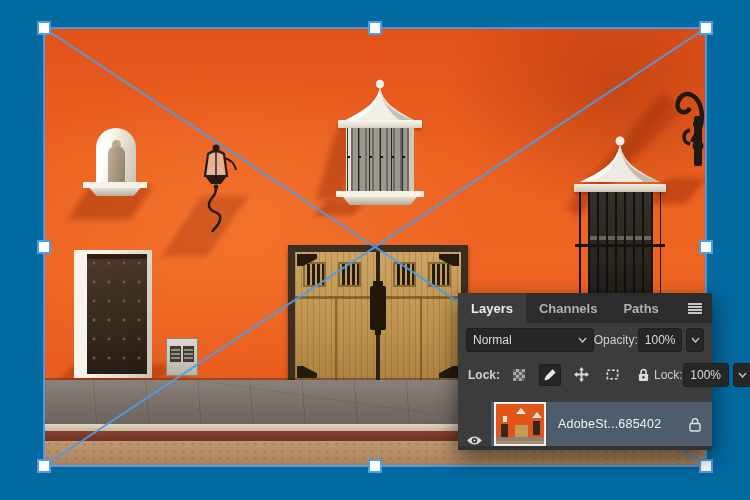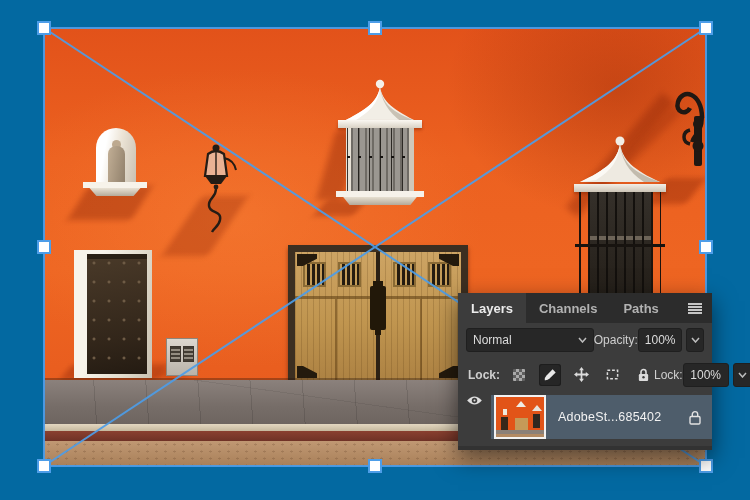--- a/index.html
+++ b/index.html
@@ -144,21 +144,21 @@
   .chev-box { width:20px; justify-content:center; margin-left:4px; }
   .lbl { color:#cfcfcf; margin-left:0; white-space:nowrap; }
   .lbl-first { margin-left:2px;font-weight:bold; }
   .lockicons { display:flex; align-items:center; gap:9px; margin-left:8px; }
   .lockbtn { display:flex; align-items:center; justify-content:center; width:22px; height:22px; border-radius:3px; }
   .lockbtn.pressed { background:#262626; box-shadow:inset 0 0 0 1px #1d1d1d; }
   .checker { width:12px; height:12px;
       background:conic-gradient(#a9a9a9 0 25%, #5e5e5e 0 50%, #a9a9a9 0 75%, #5e5e5e 0);
       background-size:6px 6px; border-radius:1px; }
   .fill-group { margin-left:auto; display:flex; align-items:center; }
-  .layer-row { display:flex; align-items:flex-start; height:51px; margin-top:3px; }
+  .layer-row { display:flex; align-items:flex-end; height:51px; margin-top:3px; }
   .eye-col { width:33px; display:flex; align-items:center; justify-content:center; background:#3c3c3c; }
   .layer-main { flex:1; display:flex; align-items:center; background:#4e5d6b; padding:0 10px 0 3px; }
   .thumb { width:52px; height:44px; border:2px solid #f2f2f2; position:relative; overflow:hidden;
            background:#e25418; flex:none; }
   .thumb span { position:absolute; }
   .t-side { left:0; bottom:0; width:100%; height:7px; background:#8a8078; }
   .t-road { left:0; bottom:0; width:100%; height:3px; background:#b28a63; }
   .t-ldoor { left:5px; bottom:7px; width:7px; height:13px; background:#36281a; }
   .t-cdoor { left:19px; bottom:7px; width:13px; height:12px; background:#c59a58; }
   .t-rwin { left:37px; bottom:9px; width:7px; height:14px; background:#2f2820; }

